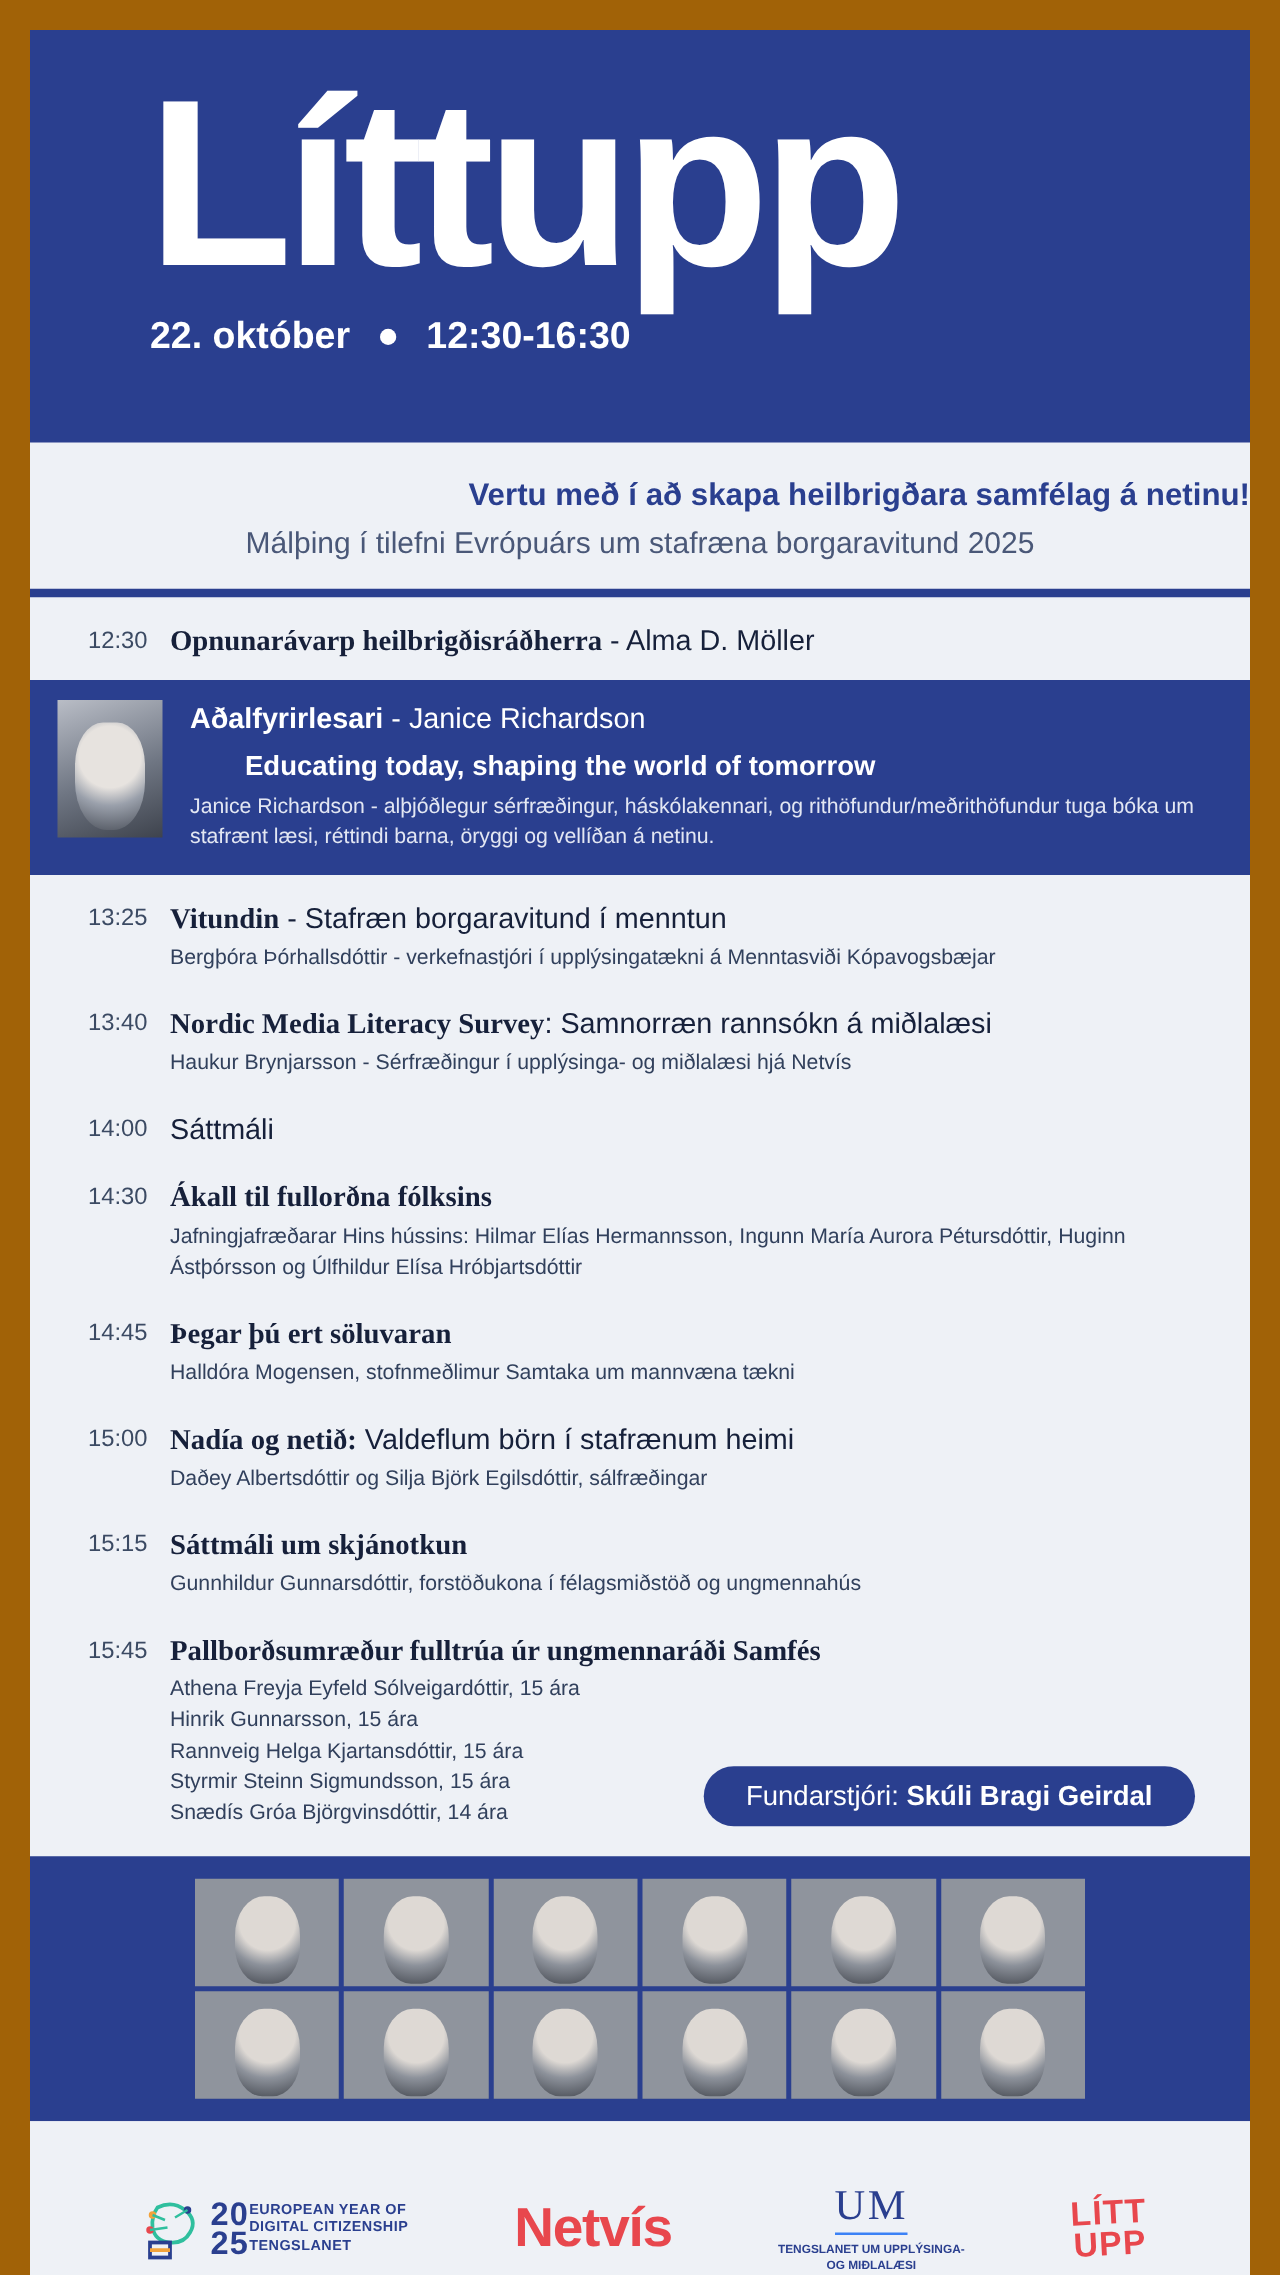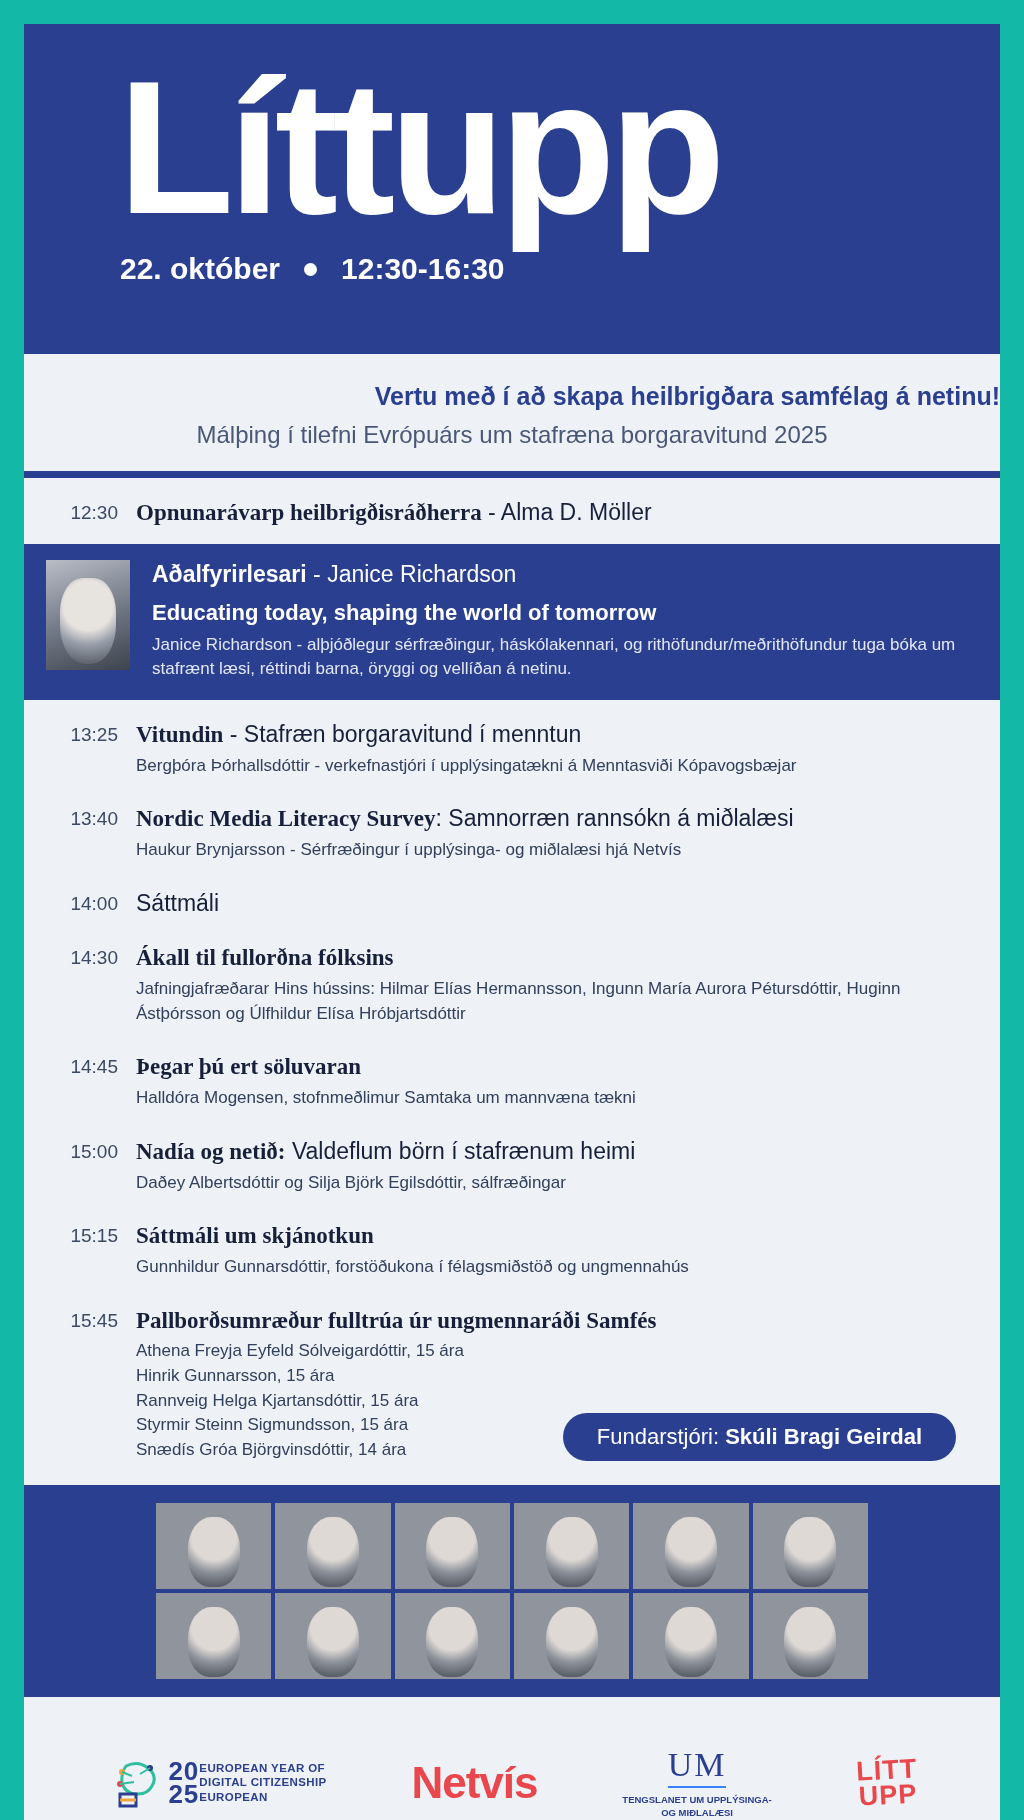--- a/index.html
+++ b/index.html
@@ -6,21 +6,21 @@
   html, body {
     width: 1024px;
     height: 1820px;
     background: #ffffff;
     font-family: "Liberation Sans", sans-serif;
   }
   .poster {
     position: relative;
     width: 1024px;
     height: 1820px;
-    background: #14b8a6;
+    background: #a16207;
     overflow: hidden;
   }
   
   .frame {
     position: absolute;
     left: 24px; top: 24px;
     width: 976px; height: 1772px;
     background: #eef1f6;
   }
 
@@ -142,20 +142,21 @@
     padding-right: 40px;
   }
   .keynote .ktitle {
     font-size: 23px;
     line-height: 1.3;
   }
   .keynote .ktalk {
     font-size: 22px;
     font-weight: bold;
     margin-top: 10px;
+    margin-left: 44px;
   }
   .keynote .kdesc {
     font-size: 17px;
     line-height: 1.45;
     margin-top: 7px;
     color: #e3e7f3;
   }
 
   
   .chair-wrap {
@@ -450,21 +451,21 @@
             <circle cx="44" cy="16" r="3" fill="#2a3f8f"></circle>
             <path d="M16 20 L26 24 M14 32 L28 30 M44 16 L34 22" stroke="#2fbf9e" stroke-width="2" fill="none"></path>
             <rect x="14" y="42" width="16" height="12" fill="none" stroke="#2a3f8f" stroke-width="3"></rect>
             <path d="M14 48 h16" stroke="#f2a33c" stroke-width="3"></path>
           </svg>
         </div>
         <div class="eyd-25">20<br>25</div>
         <div class="eyd-text">
           <div>EUROPEAN YEAR OF</div>
           <div>DIGITAL CITIZENSHIP</div>
-          <div>EUROPEAN</div>
+          <div>TENGSLANET</div>
         </div>
       </div>
 
       <div class="netvis">Netvís</div>
 
       <div class="um-logo">
         <div class="um-mark">UM</div>
         <div class="um-sub" style="white-space:pre-line;">TENGSLANET UM UPPLÝSINGA-
 OG MIÐLALÆSI</div>
       </div>

